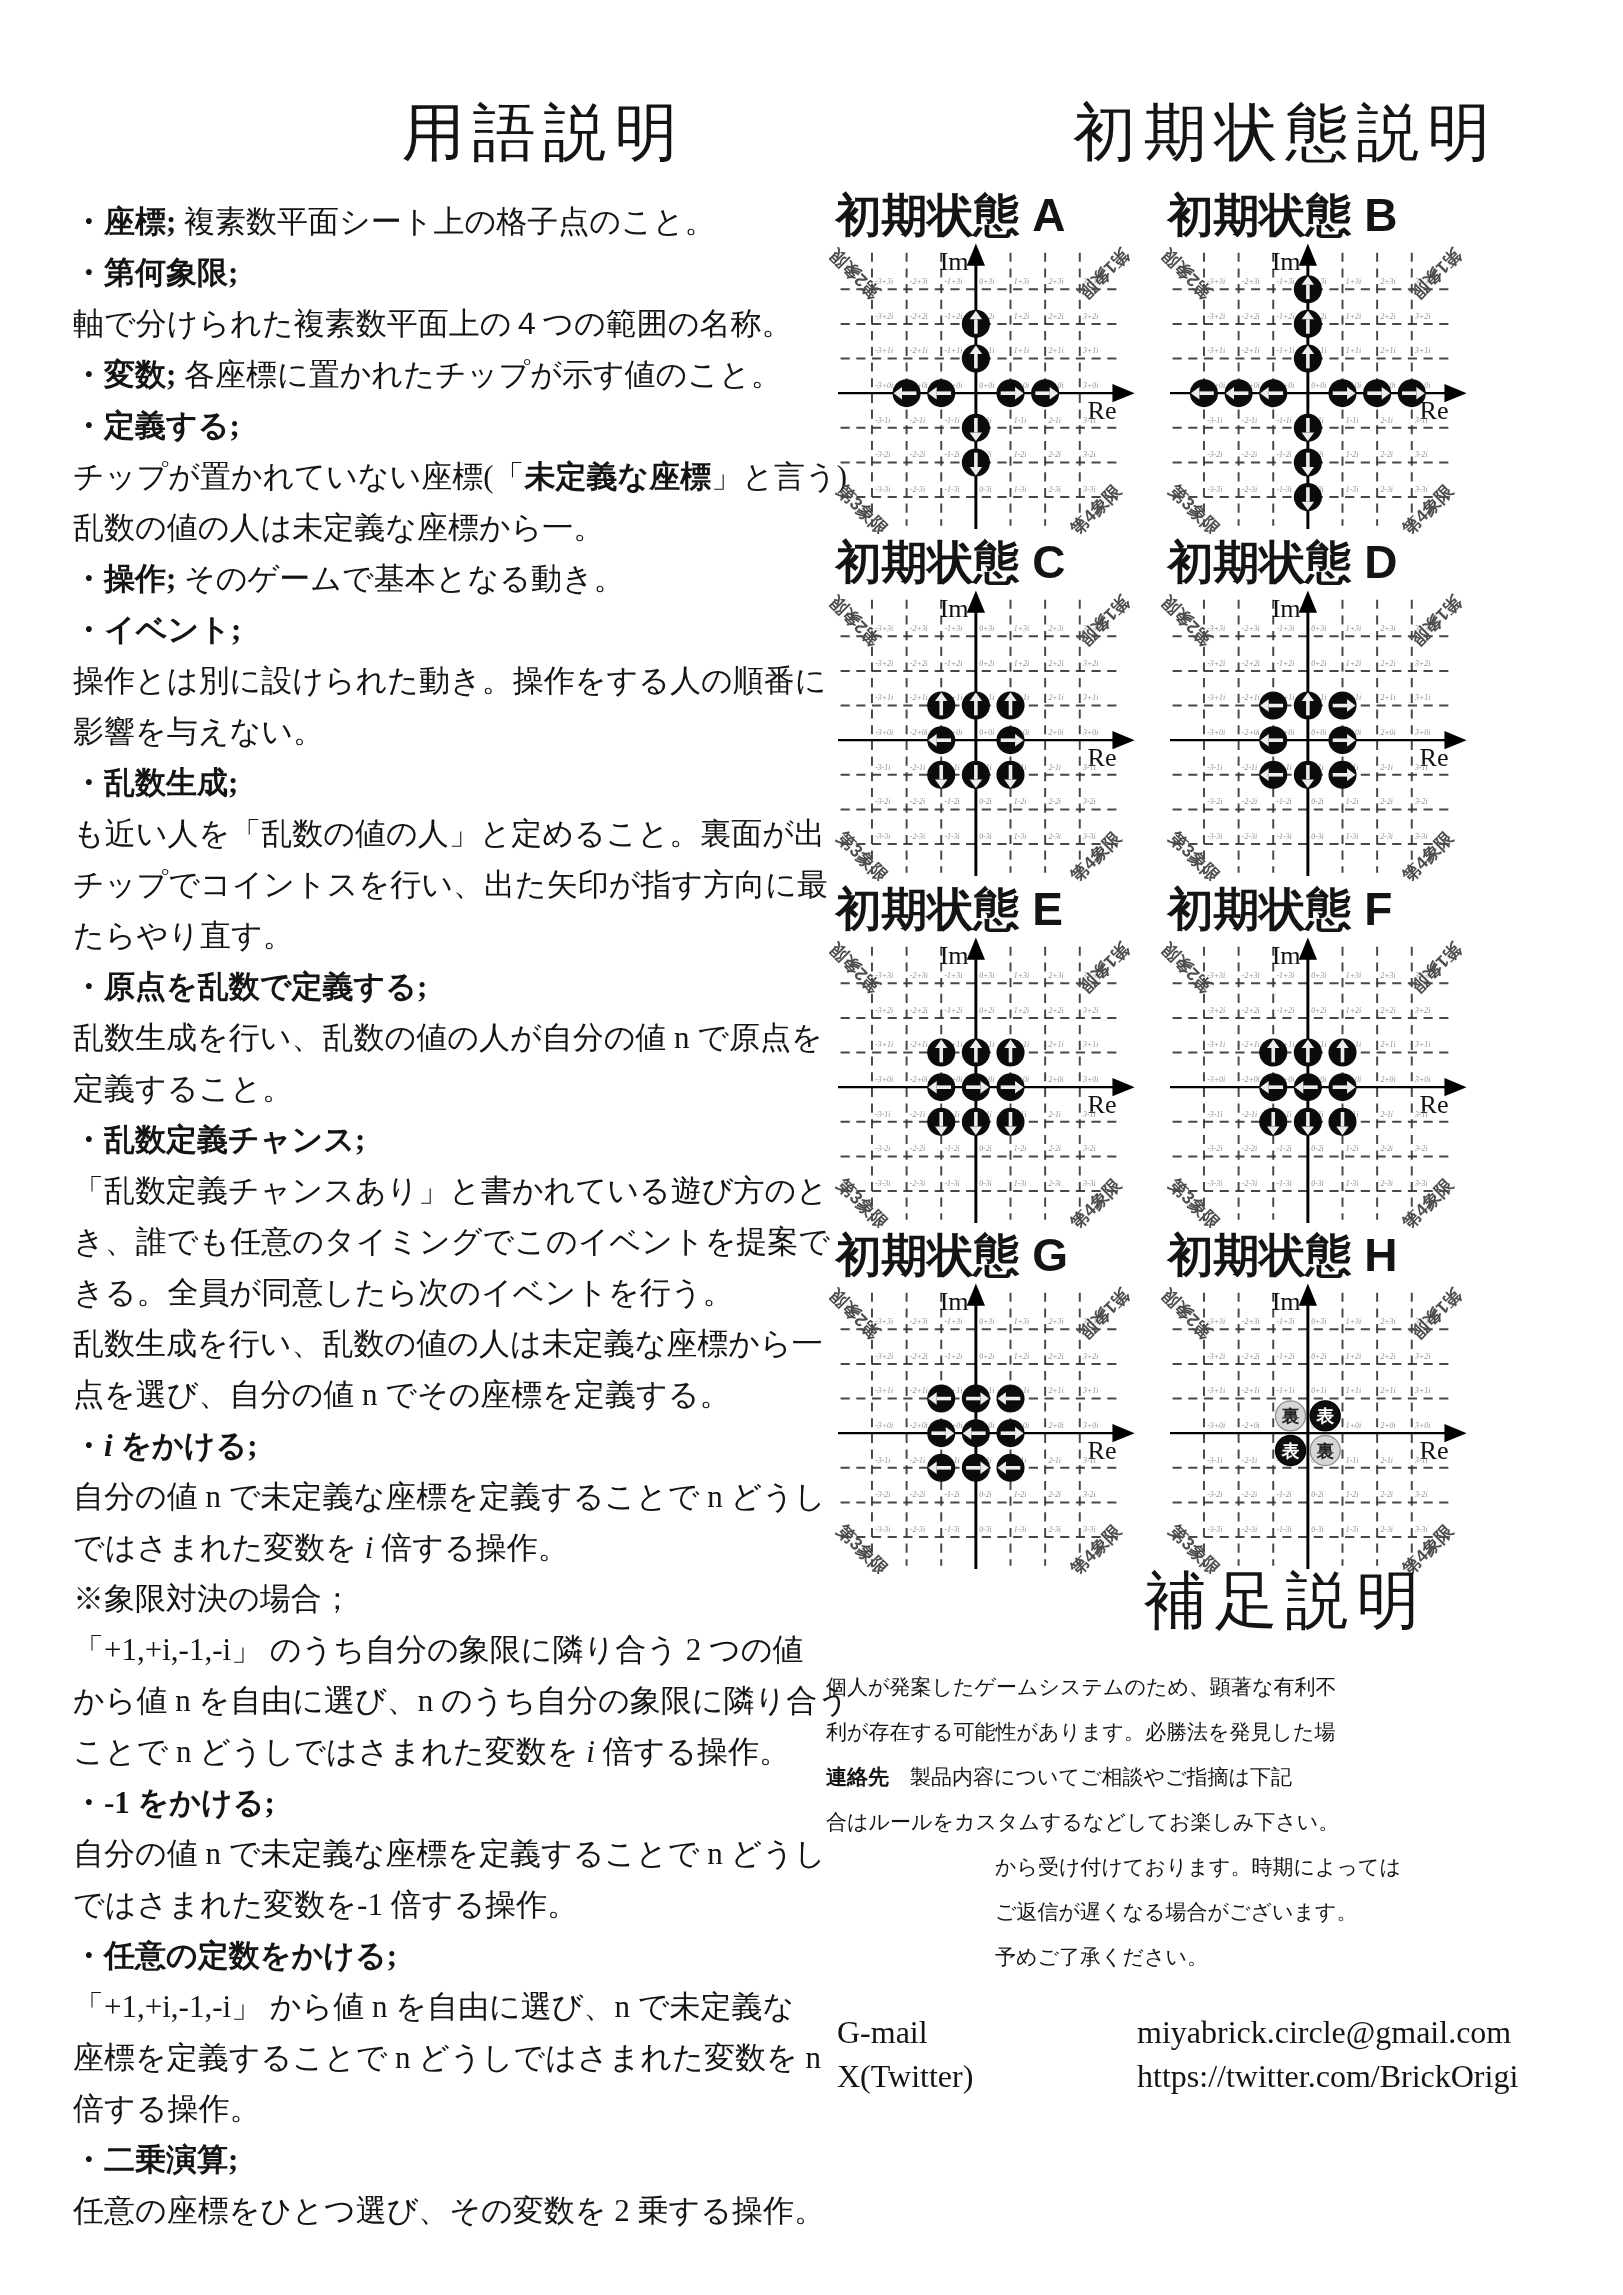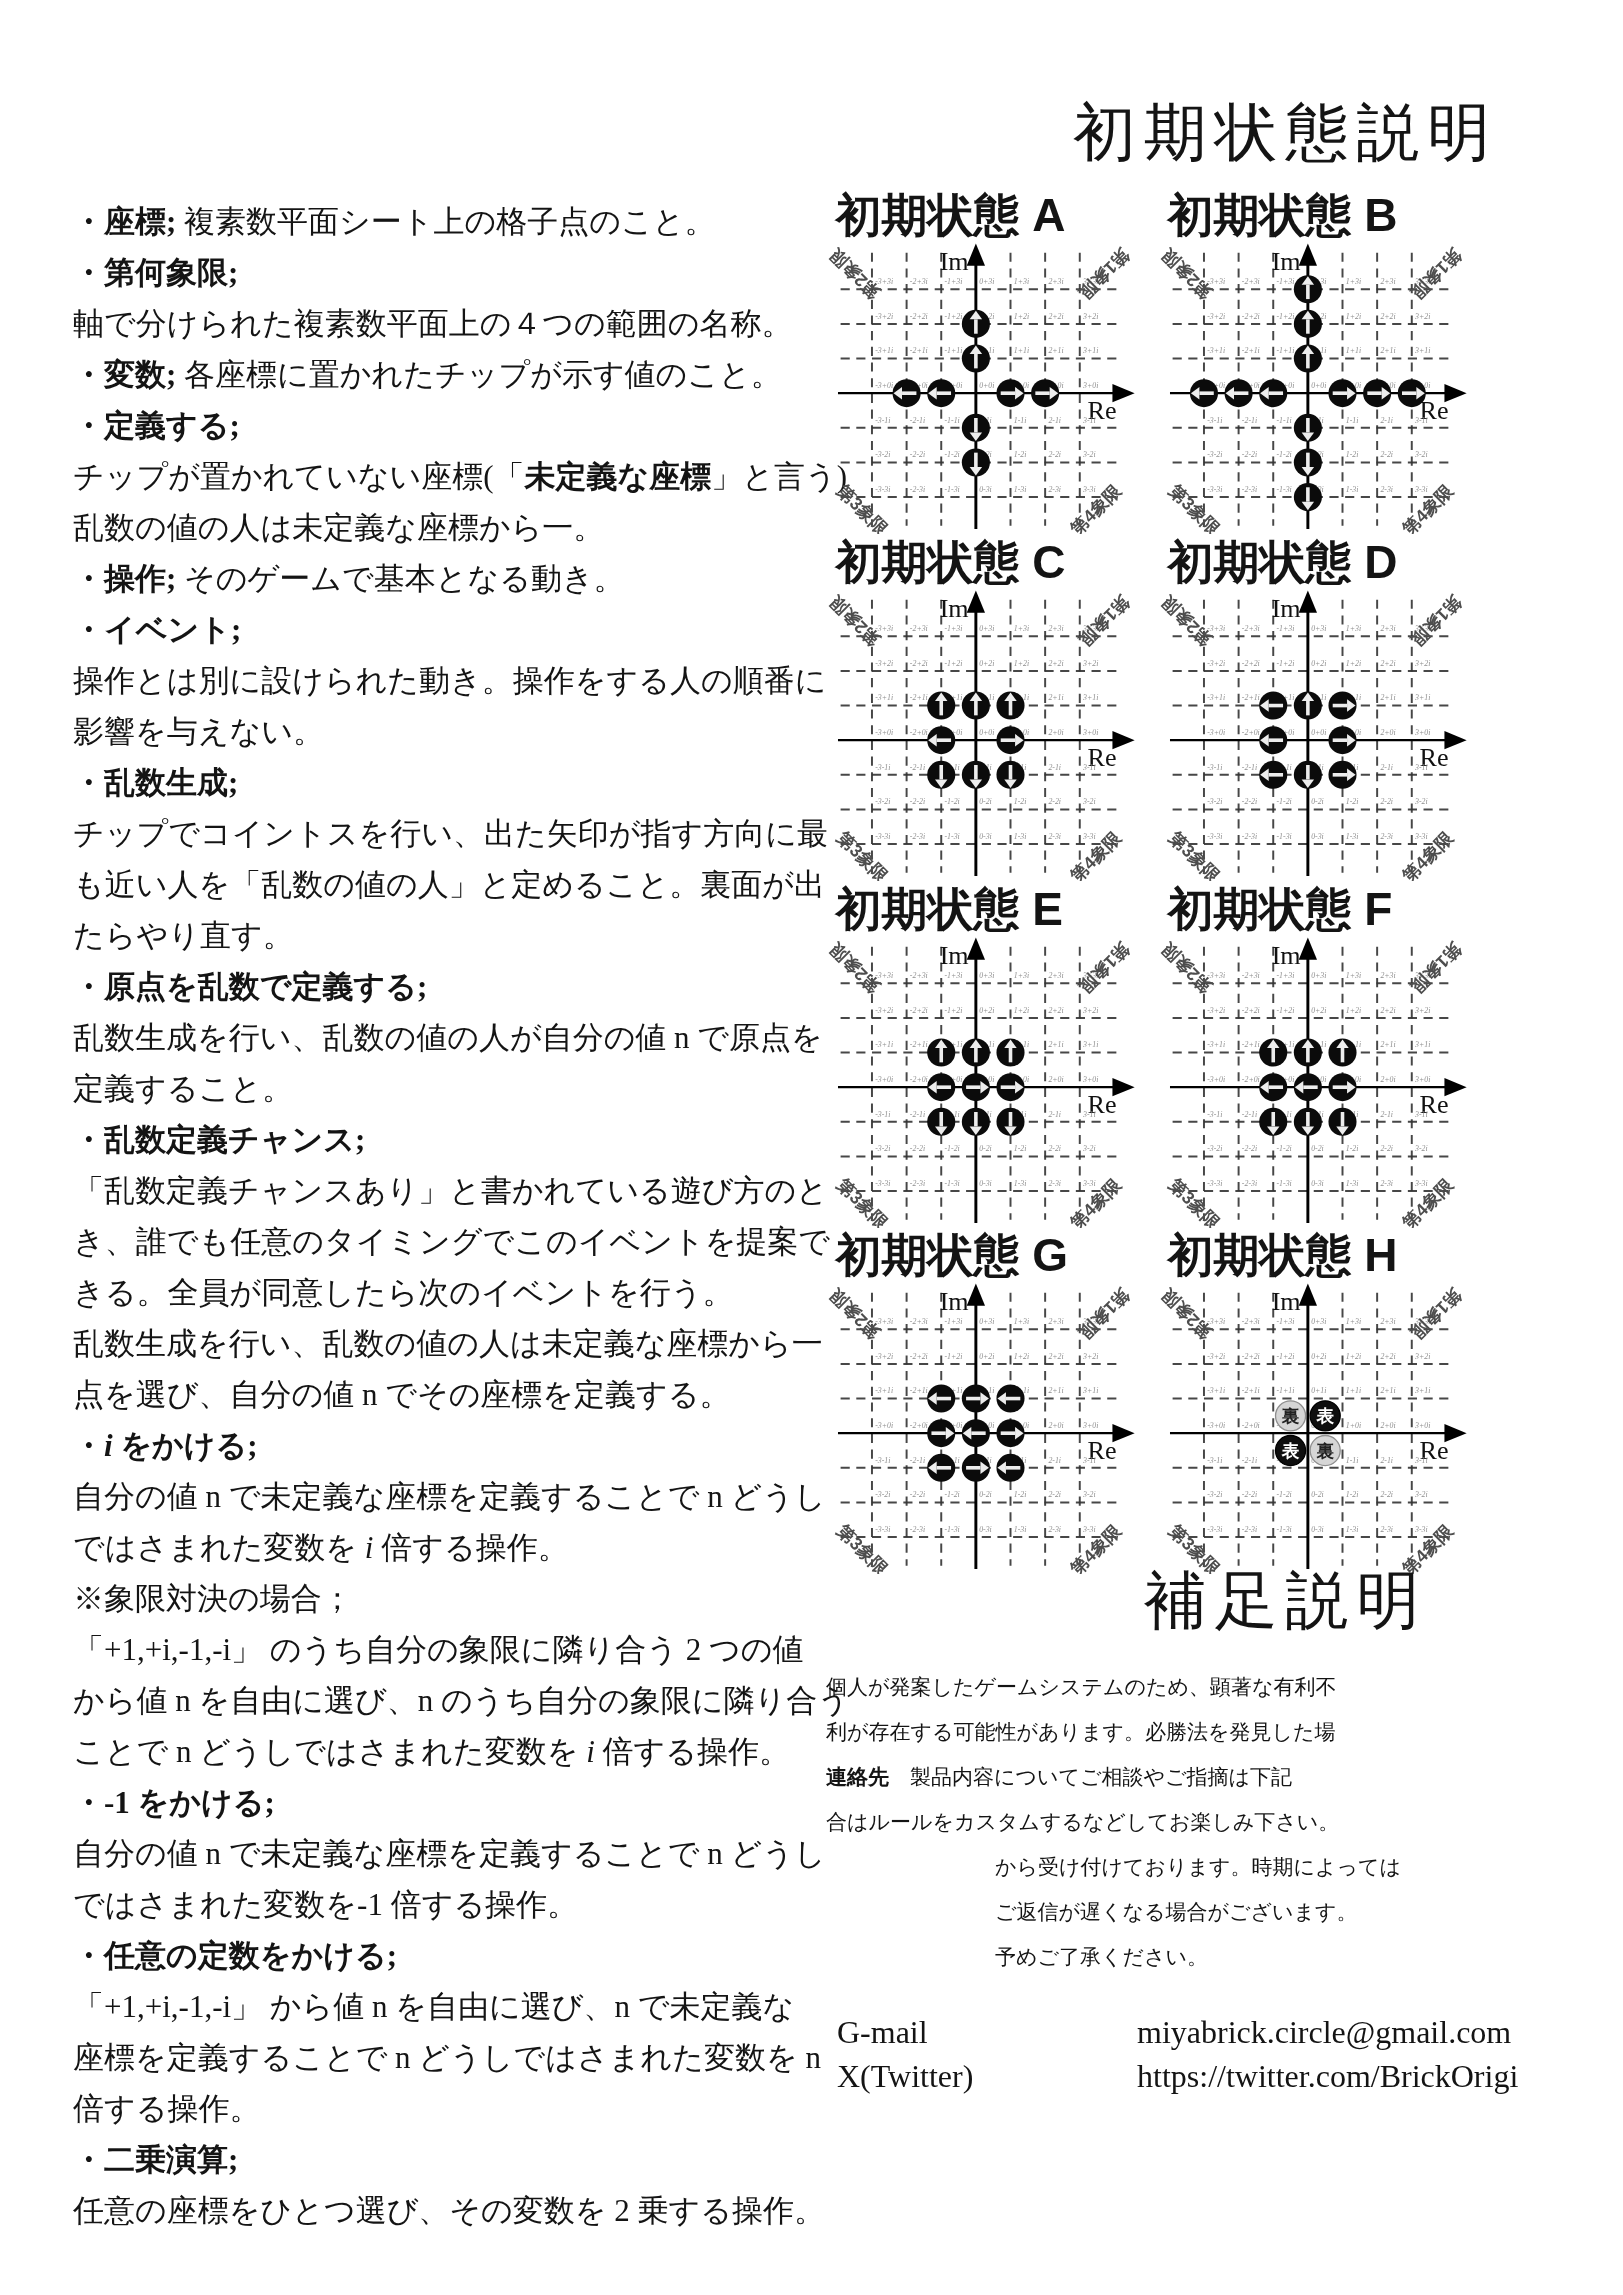--- a/index.html
+++ b/index.html
@@ -29,38 +29,39 @@
   .cl{font-size:12px;fill:#8f8f8f;font-style:italic;}
   .qlbl{font-size:27px;fill:#4d4d4d;font-weight:600;
         font-family:"Liberation Sans","DejaVu Sans",sans-serif;}
   .facechar{font-size:27px;font-weight:700;font-family:"Liberation Sans","DejaVu Sans",sans-serif;}
 </style>
 </head>
 <body>
 
 <div class="page">
 
+  <div id="term-title" class="big-title">用語説明</div>
 
   <div id="init-title" class="big-title">初期状態説明</div>
 
   <div id="term-lines">
       <div class="tline"><span class="run-b">・座標;</span><span> 複素数平面シート上の格子点のこと。</span></div>
       <div class="tline"><span class="run-b">・第何象限;</span></div>
       <div class="tline"><span>軸で分けられた複素数平面上の４つの範囲の名称。</span></div>
       <div class="tline"><span class="run-b">・変数;</span><span> 各座標に置かれたチップが示す値のこと。</span></div>
       <div class="tline"><span class="run-b">・定義する;</span></div>
       <div class="tline"><span>チップが置かれていない座標(「</span><span class="run-b">未定義な座標</span><span>」と言う)</span></div>
       <div class="tline"><span>乱数の値の人は未定義な座標から一。</span></div>
       <div class="tline"><span class="run-b">・操作;</span><span> そのゲームで基本となる動き。</span></div>
       <div class="tline"><span class="run-b">・イベント;</span></div>
       <div class="tline"><span>操作とは別に設けられた動き。操作をする人の順番に</span></div>
       <div class="tline"><span>影響を与えない。</span></div>
       <div class="tline"><span class="run-b">・乱数生成;</span></div>
+      <div class="tline"><span>も近い人を「乱数の値の人」と定めること。裏面が出</span></div>
       <div class="tline"><span>チップでコイントスを行い、出た矢印が指す方向に最</span></div>
-      <div class="tline"><span>も近い人を「乱数の値の人」と定めること。裏面が出</span></div>
       <div class="tline"><span>たらやり直す。</span></div>
       <div class="tline"><span class="run-b">・原点を乱数で定義する;</span></div>
       <div class="tline"><span>乱数生成を行い、乱数の値の人が自分の値 n で原点を</span></div>
       <div class="tline"><span>定義すること。</span></div>
       <div class="tline"><span class="run-b">・乱数定義チャンス;</span></div>
       <div class="tline"><span>「乱数定義チャンスあり」と書かれている遊び方のと</span></div>
       <div class="tline"><span>き、誰でも任意のタイミングでこのイベントを提案で</span></div>
       <div class="tline"><span>きる。全員が同意したら次のイベントを行う。</span></div>
       <div class="tline"><span>乱数生成を行い、乱数の値の人は未定義な座標から一</span></div>
       <div class="tline"><span>点を選び、自分の値 n でその座標を定義する。</span></div>

